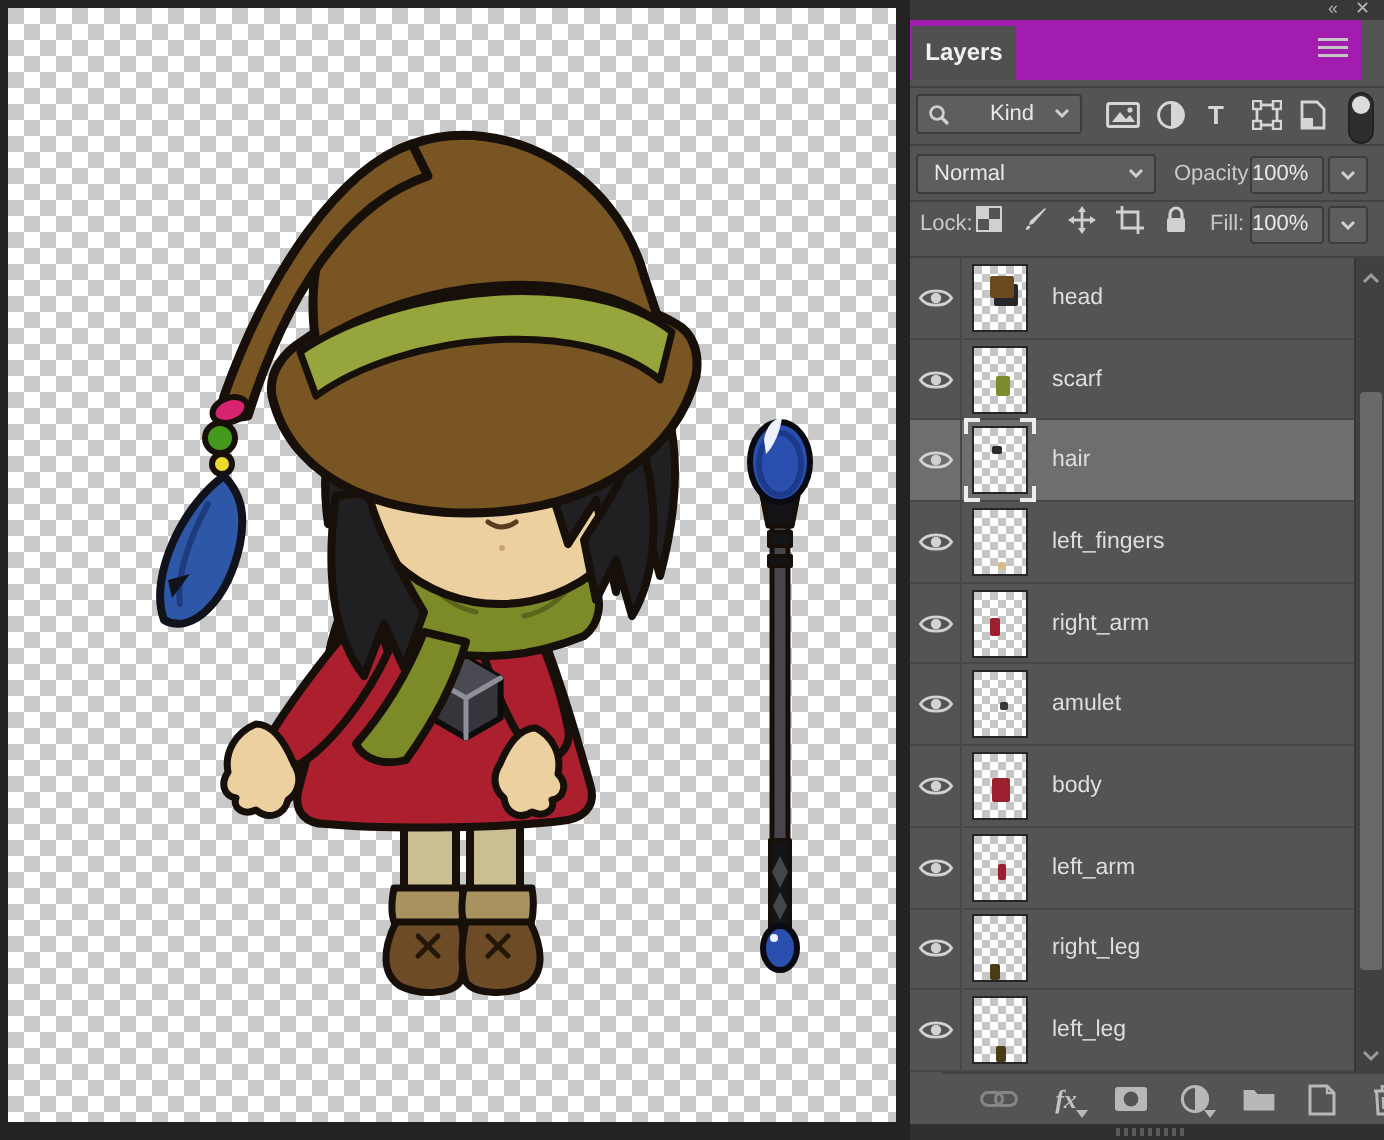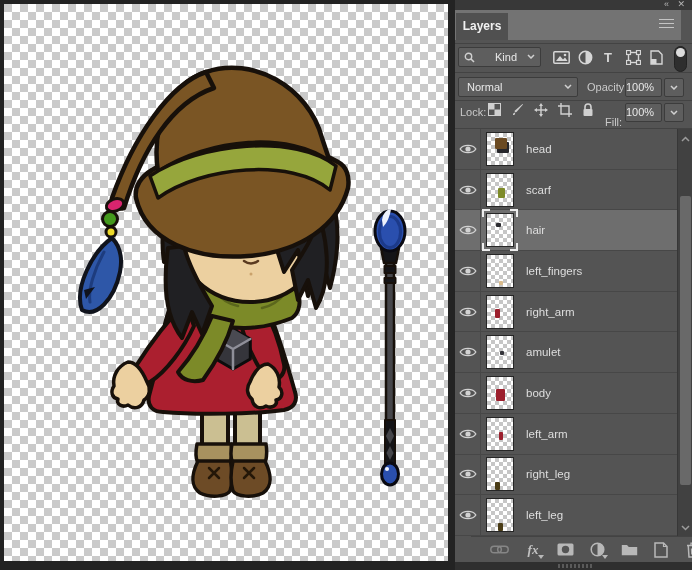--- a/index.html
+++ b/index.html
@@ -11,21 +11,21 @@
     background:repeating-conic-gradient(#ffffff 0% 25%, #cacaca 0% 50%);
     background-size:16px 16px;}
   .canvas svg{position:absolute;left:0;top:0;}
 
   
   .panel{position:absolute;left:455px;top:0;width:237px;height:570px;background:#545454;}
   .chrome{position:absolute;left:0;top:0;width:237px;height:10px;background:#383838;
     color:#b4b4b4;font-size:9px;line-height:10px;}
   .chrome .collapse{position:absolute;right:24px;top:-1px;letter-spacing:-1px;cursor:pointer;}
   .chrome .close{position:absolute;right:7px;top:-1px;cursor:pointer;}
-  .tabbar{position:absolute;left:0;top:10px;width:226px;height:30px;background:#737373;}
+  .tabbar{position:absolute;left:0;top:10px;width:226px;height:30px;background:#a21caf;}
   .tab{position:absolute;left:1px;top:3px;width:52px;height:27px;background:#505050;
     color:#f1f1f1;font-size:12px;font-weight:bold;line-height:27px;text-align:center;}
   .hamburger{position:absolute;right:7px;top:9px;width:15px;height:12px;
     background:repeating-linear-gradient(#c4c4c4 0 1.5px, rgba(0,0,0,0) 1.5px 4px);cursor:pointer;}
   .hline{position:absolute;left:0;width:237px;height:1px;background:#434343;}
 
   .ctrl{position:absolute;background:#5e5e5e;border:1px solid #3c3c3c;border-radius:2px;
     color:#e8e8e8;font-size:11px;}
   .ctrl .chev{position:absolute;right:5px;top:50%;margin-top:-3px;}
   .kind{left:3px;top:47px;width:83px;height:20px;line-height:18px;padding-left:36px;cursor:pointer;}
@@ -283,21 +283,21 @@
             <path d="M3 0 L3 11 L14 11 M0 3 L11 3 L11 14" fill="none" stroke="#d0d0d0" stroke-width="1.4"></path>
           </svg>
       </span>
       <span>
         <svg width="12" height="14" viewBox="0 0 12 14">
             <path d="M3 6 L3 4 A3 3 0 0 1 9 4 L9 6" fill="none" stroke="#d0d0d0" stroke-width="1.6"></path>
             <rect x="1.5" y="6" width="9" height="7" rx="1" fill="#d0d0d0"></rect>
           </svg>
       </span>
     </div>
-    <span class="lab" style="left:150px;top:116px">Fill:</span>
+    <span class="lab" style="left:150px;top:106px">Fill:</span>
     <div class="ctrl valbox" style="left:170px;top:103px"><span>100%</span></div>
     <div class="ctrl valbtn" style="left:209px;top:103px">
       <svg class="chev" width="8" height="5" viewBox="0 0 8 5">
           <path d="M1 1 L4 4 L7 1" fill="none" stroke="#d0d0d0" stroke-width="1.5"></path>
         </svg>
     </div>
 
     <div class="list">
 
         <div class="layer-row">

